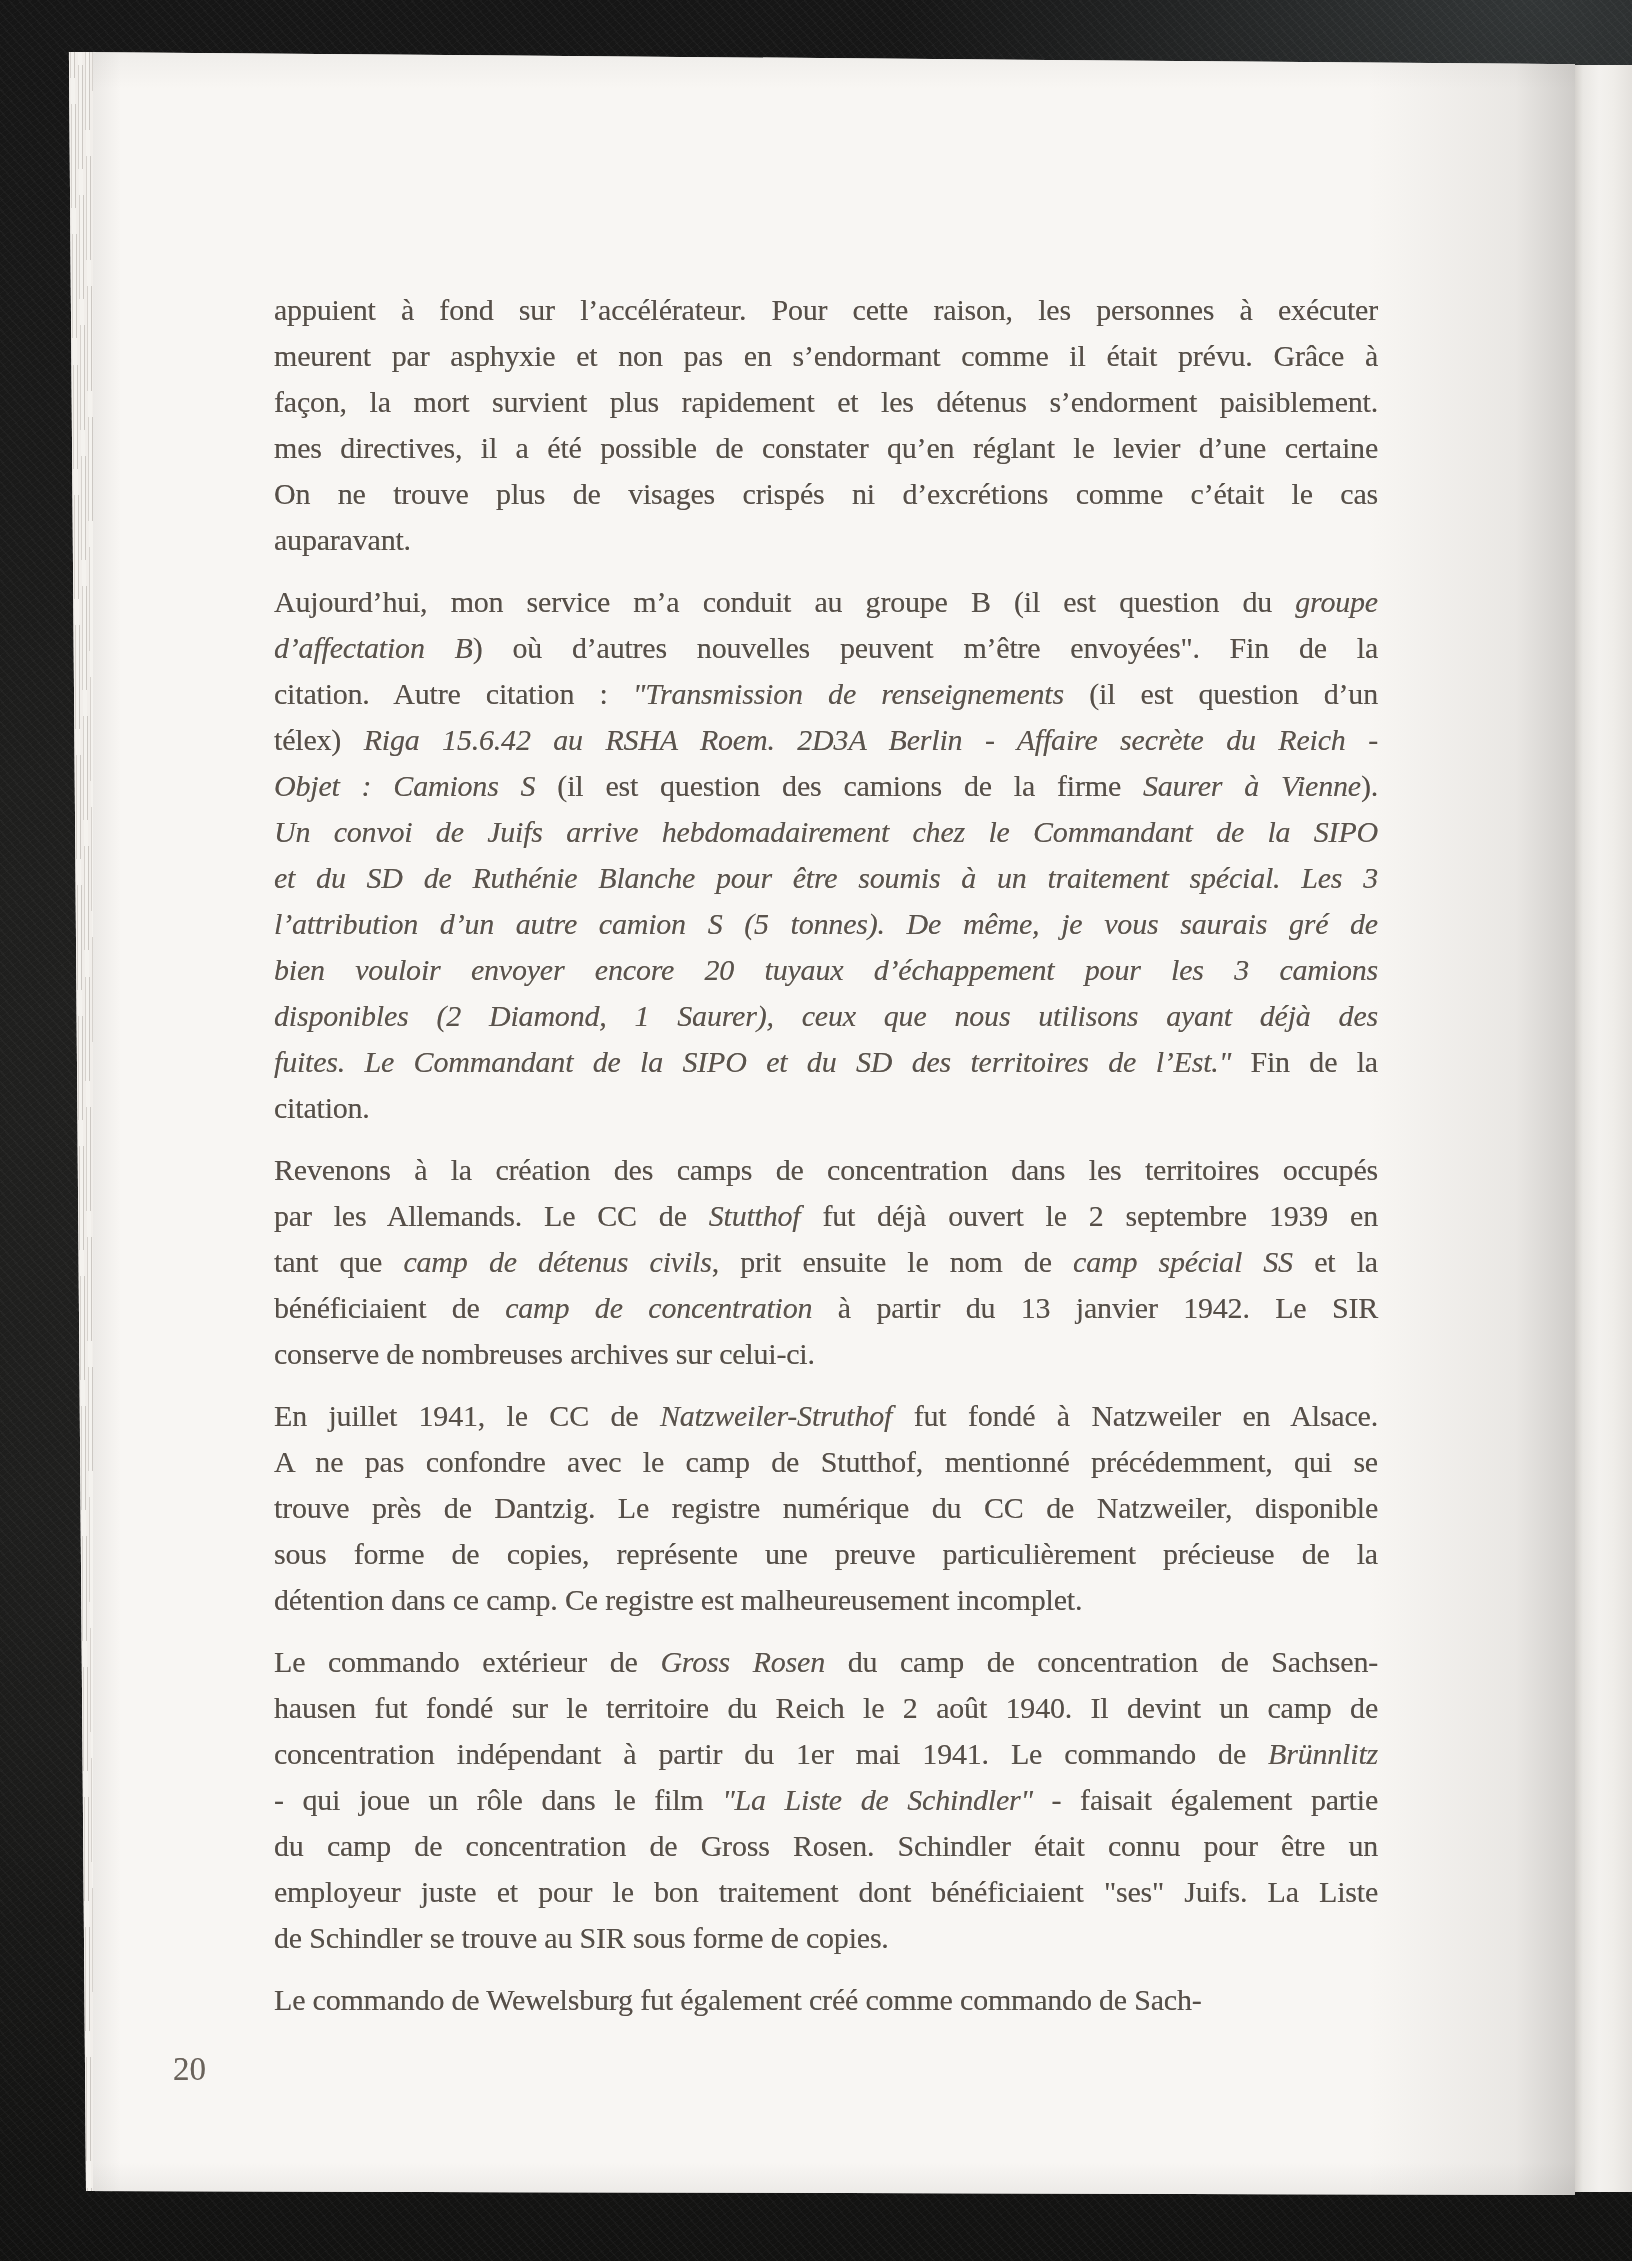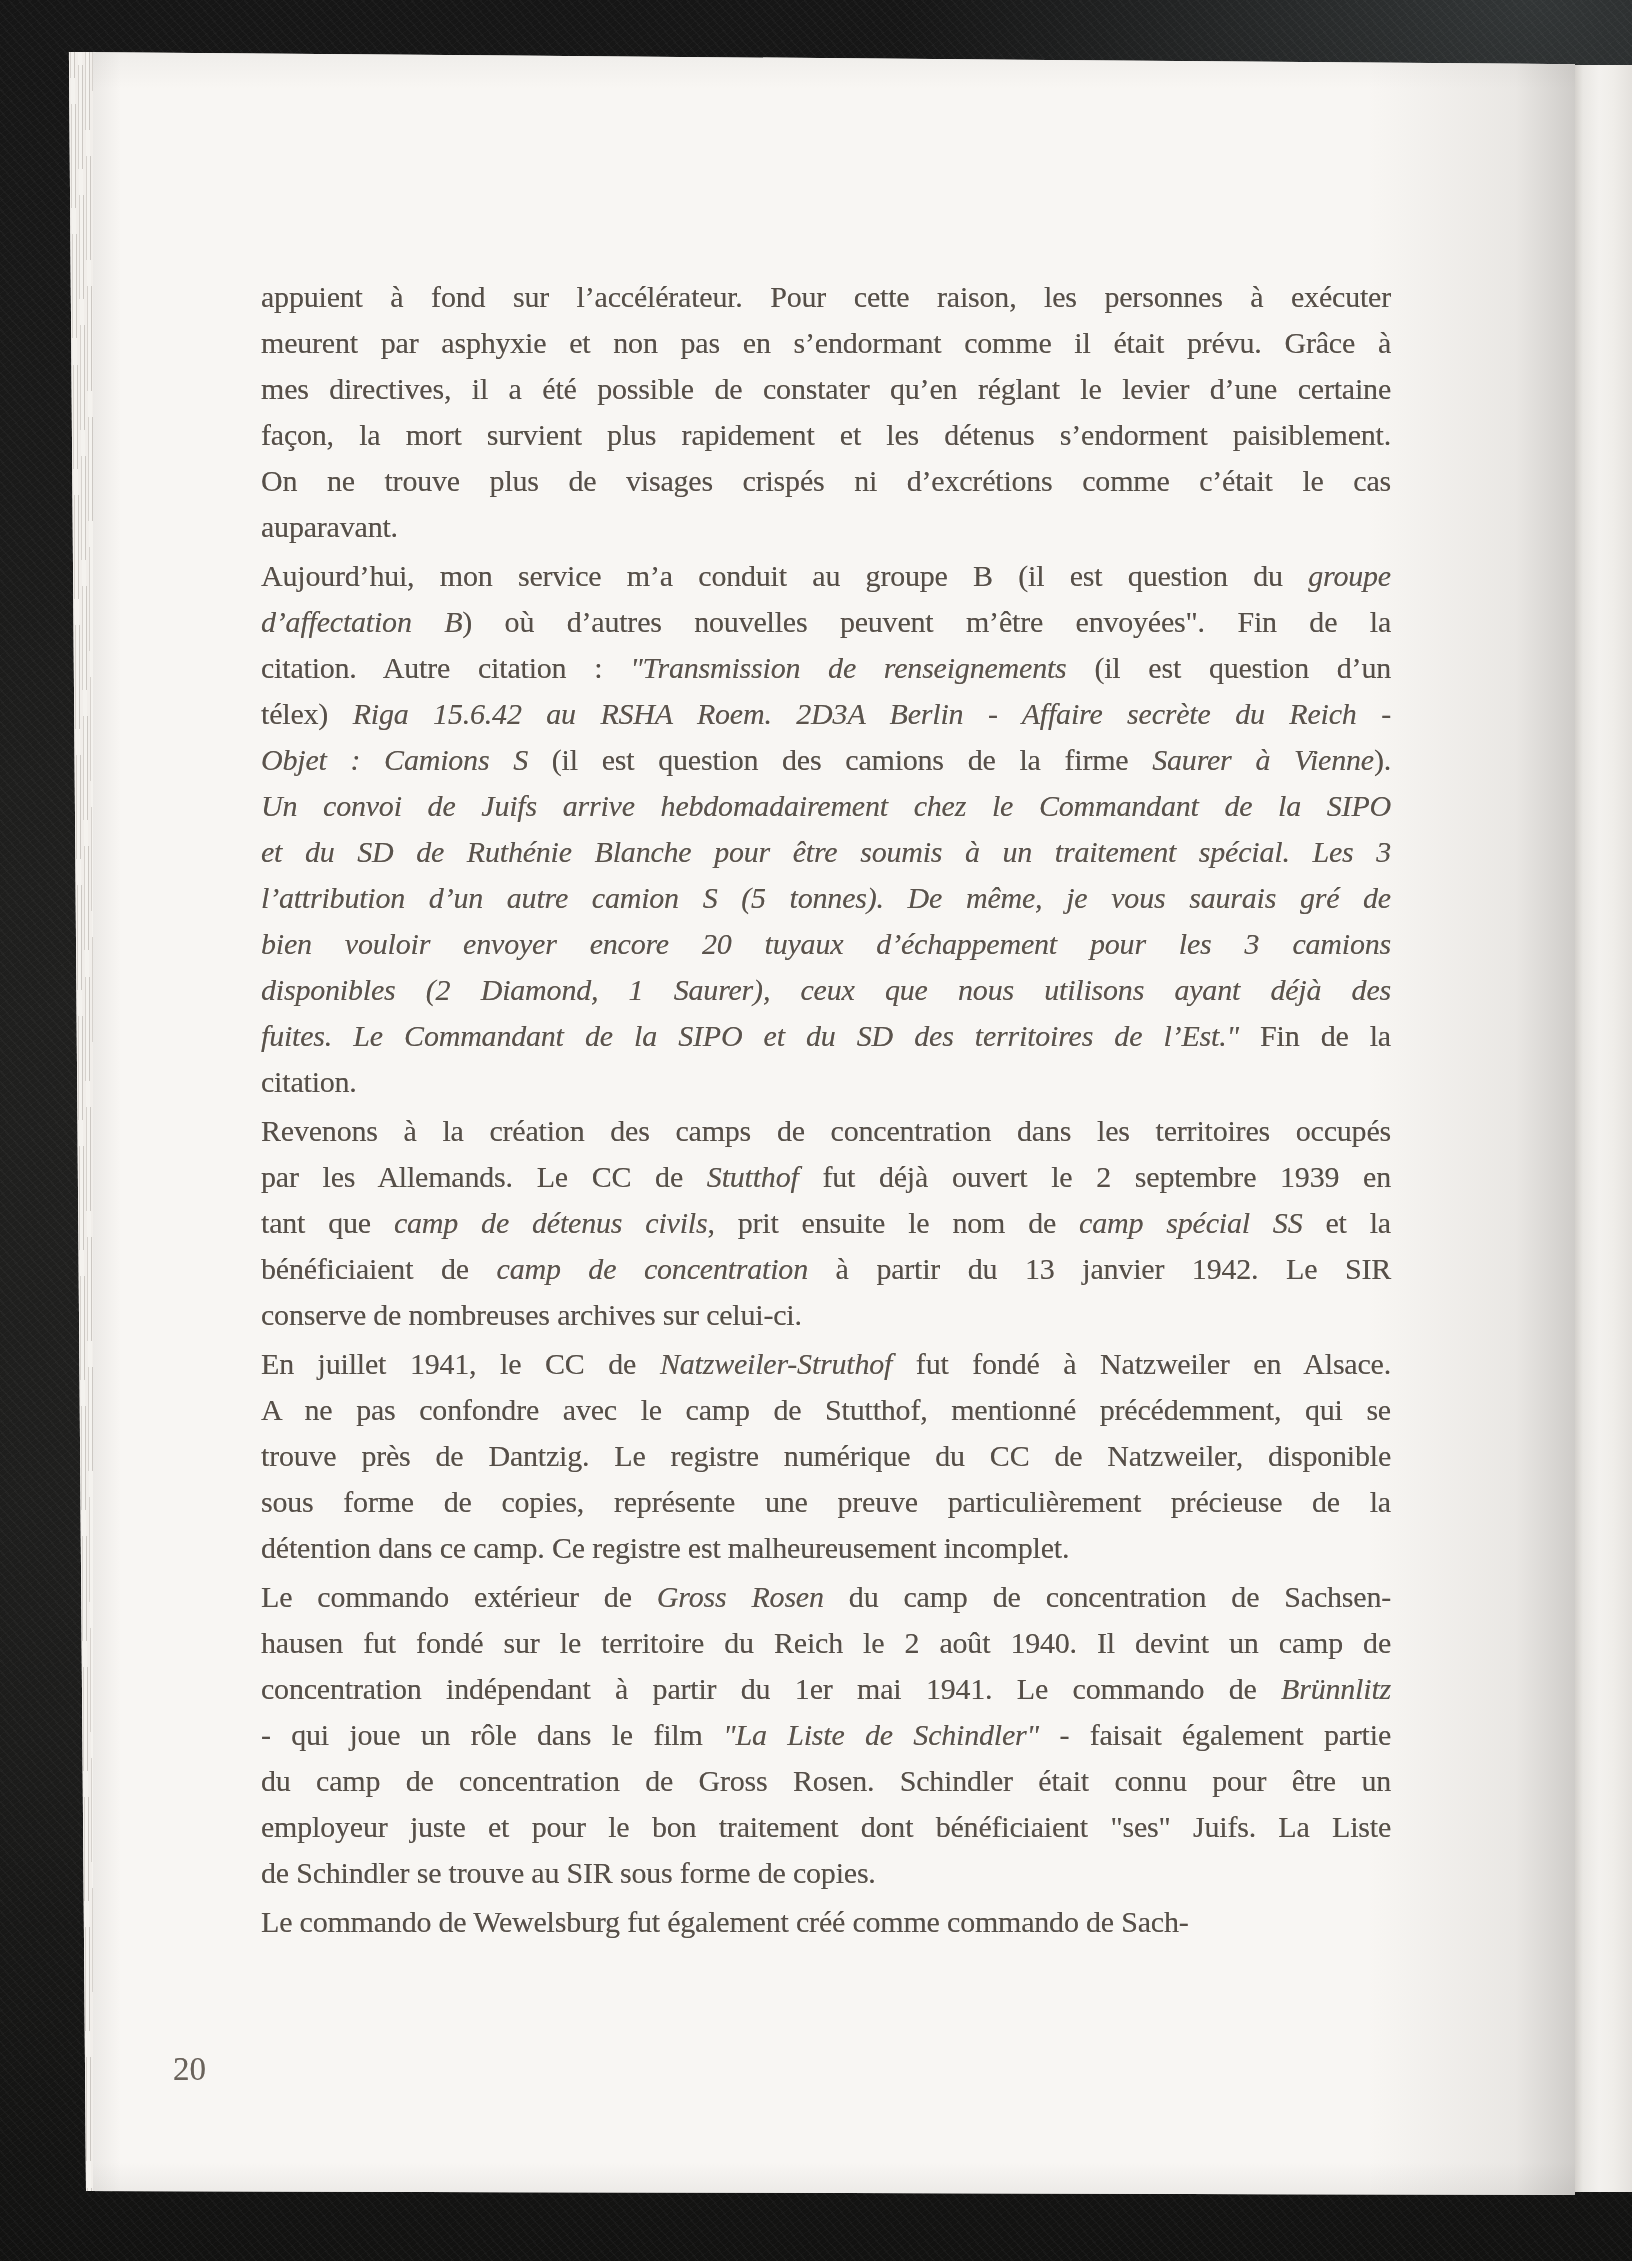--- a/index.html
+++ b/index.html
@@ -80,21 +80,21 @@
       linear-gradient(0deg, rgba(74,70,66,0.07) 0px, rgba(74,70,66,0) 33px),
       #f8f6f3;
   }
 
   .text-block {
     position: absolute;
     left: 194px;
     top: 219px;
     width: 1136px;
   }
-  .paragraph { margin: 3px; }
+  .paragraph { margin: 16px; }
   .line {
     font-size: 30px;
     line-height: 46px;
     color: #564f48;
     letter-spacing: -0.2px;
     text-align: justify;
     text-align-last: justify;
     white-space: normal;
     text-shadow: 0 0 0.6px rgba(86,79,72,0.55);
   }
@@ -120,22 +120,22 @@
   <div class="facing-strip"></div>
 
   <div class="page-wrap">
     <div class="page-stack"></div>
     <div class="page-surface"></div>
 
     <div class="text-block">
         <div class="paragraph">
           <div class="line"><span>appuient à fond sur l’accélérateur. Pour cette raison, les personnes à exécuter</span></div>
           <div class="line"><span>meurent par asphyxie et non pas en s’endormant comme il était prévu. Grâce à</span></div>
+          <div class="line"><span>façon, la mort survient plus rapidement et les détenus s’endorment paisiblement.</span></div>
           <div class="line"><span>mes directives, il a été possible de constater qu’en réglant le levier d’une certaine</span></div>
-          <div class="line"><span>façon, la mort survient plus rapidement et les détenus s’endorment paisiblement.</span></div>
           <div class="line"><span>On ne trouve plus de visages crispés ni d’excrétions comme c’était le cas</span></div>
           <div class="line para-end"><span>auparavant.</span></div>
         </div>
         <div class="paragraph">
           <div class="line"><span>Aujourd’hui, mon service m’a conduit au groupe B (il est question du </span><em>groupe</em></div>
           <div class="line"><em>d’affectation B</em><span>) où d’autres nouvelles peuvent m’être envoyées". Fin de la</span></div>
           <div class="line"><span>citation. Autre citation : </span><em>"Transmission de renseignements</em><span> (il est question d’un</span></div>
           <div class="line"><span>télex) </span><em>Riga 15.6.42 au RSHA Roem. 2D3A Berlin - Affaire secrète du Reich -</em></div>
           <div class="line"><em>Objet : Camions S</em><span> (il est question des camions de la firme </span><em>Saurer à Vienne</em><span>).</span></div>
           <div class="line"><em>Un convoi de Juifs arrive hebdomadairement chez le Commandant de la SIPO</em></div>

